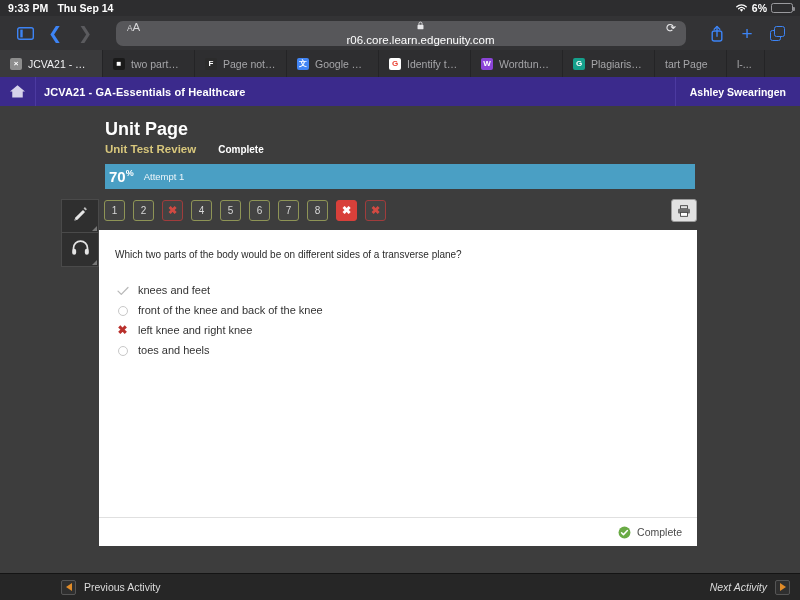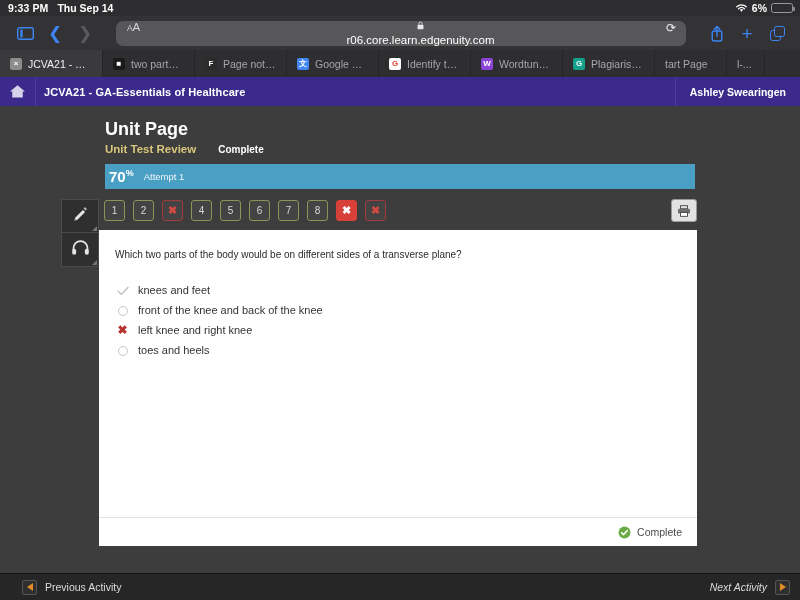--- a/index.html
+++ b/index.html
@@ -175,20 +175,21 @@
     justify-content: flex-end; padding-right: 15px; gap: 6px;
   }
   .submitted-ico { width: 13px; height: 13px; display: block; }
   .submitted-label { font-size: 10.5px; color: #4a4a4a; }
 
   
   .bottomnav {
     position: absolute; bottom: 0; left: 0; width: 800px; height: 27px;
     background: #262626; display: flex; align-items: center;
     border-top: 1px solid #141414;
+    padding-left: 39px;
   }
   .navbtn { display: flex; align-items: center; gap: 8px; }
   .navbtn.prev { margin-left: 22px; }
   .navbtn.next { margin-left: auto; margin-right: 10px; font-style: italic; }
   .arrowbox {
     width: 15px; height: 15px; background: #2f2f2f; border: 1px solid #555;
     border-radius: 2px; display: flex; align-items: center; justify-content: center;
   }
   .arrow-l { border-top: 4px solid transparent; border-bottom: 4px solid transparent; border-right: 6px solid #e08b28; }
   .arrow-r { border-top: 4px solid transparent; border-bottom: 4px solid transparent; border-left: 6px solid #e08b28; }

